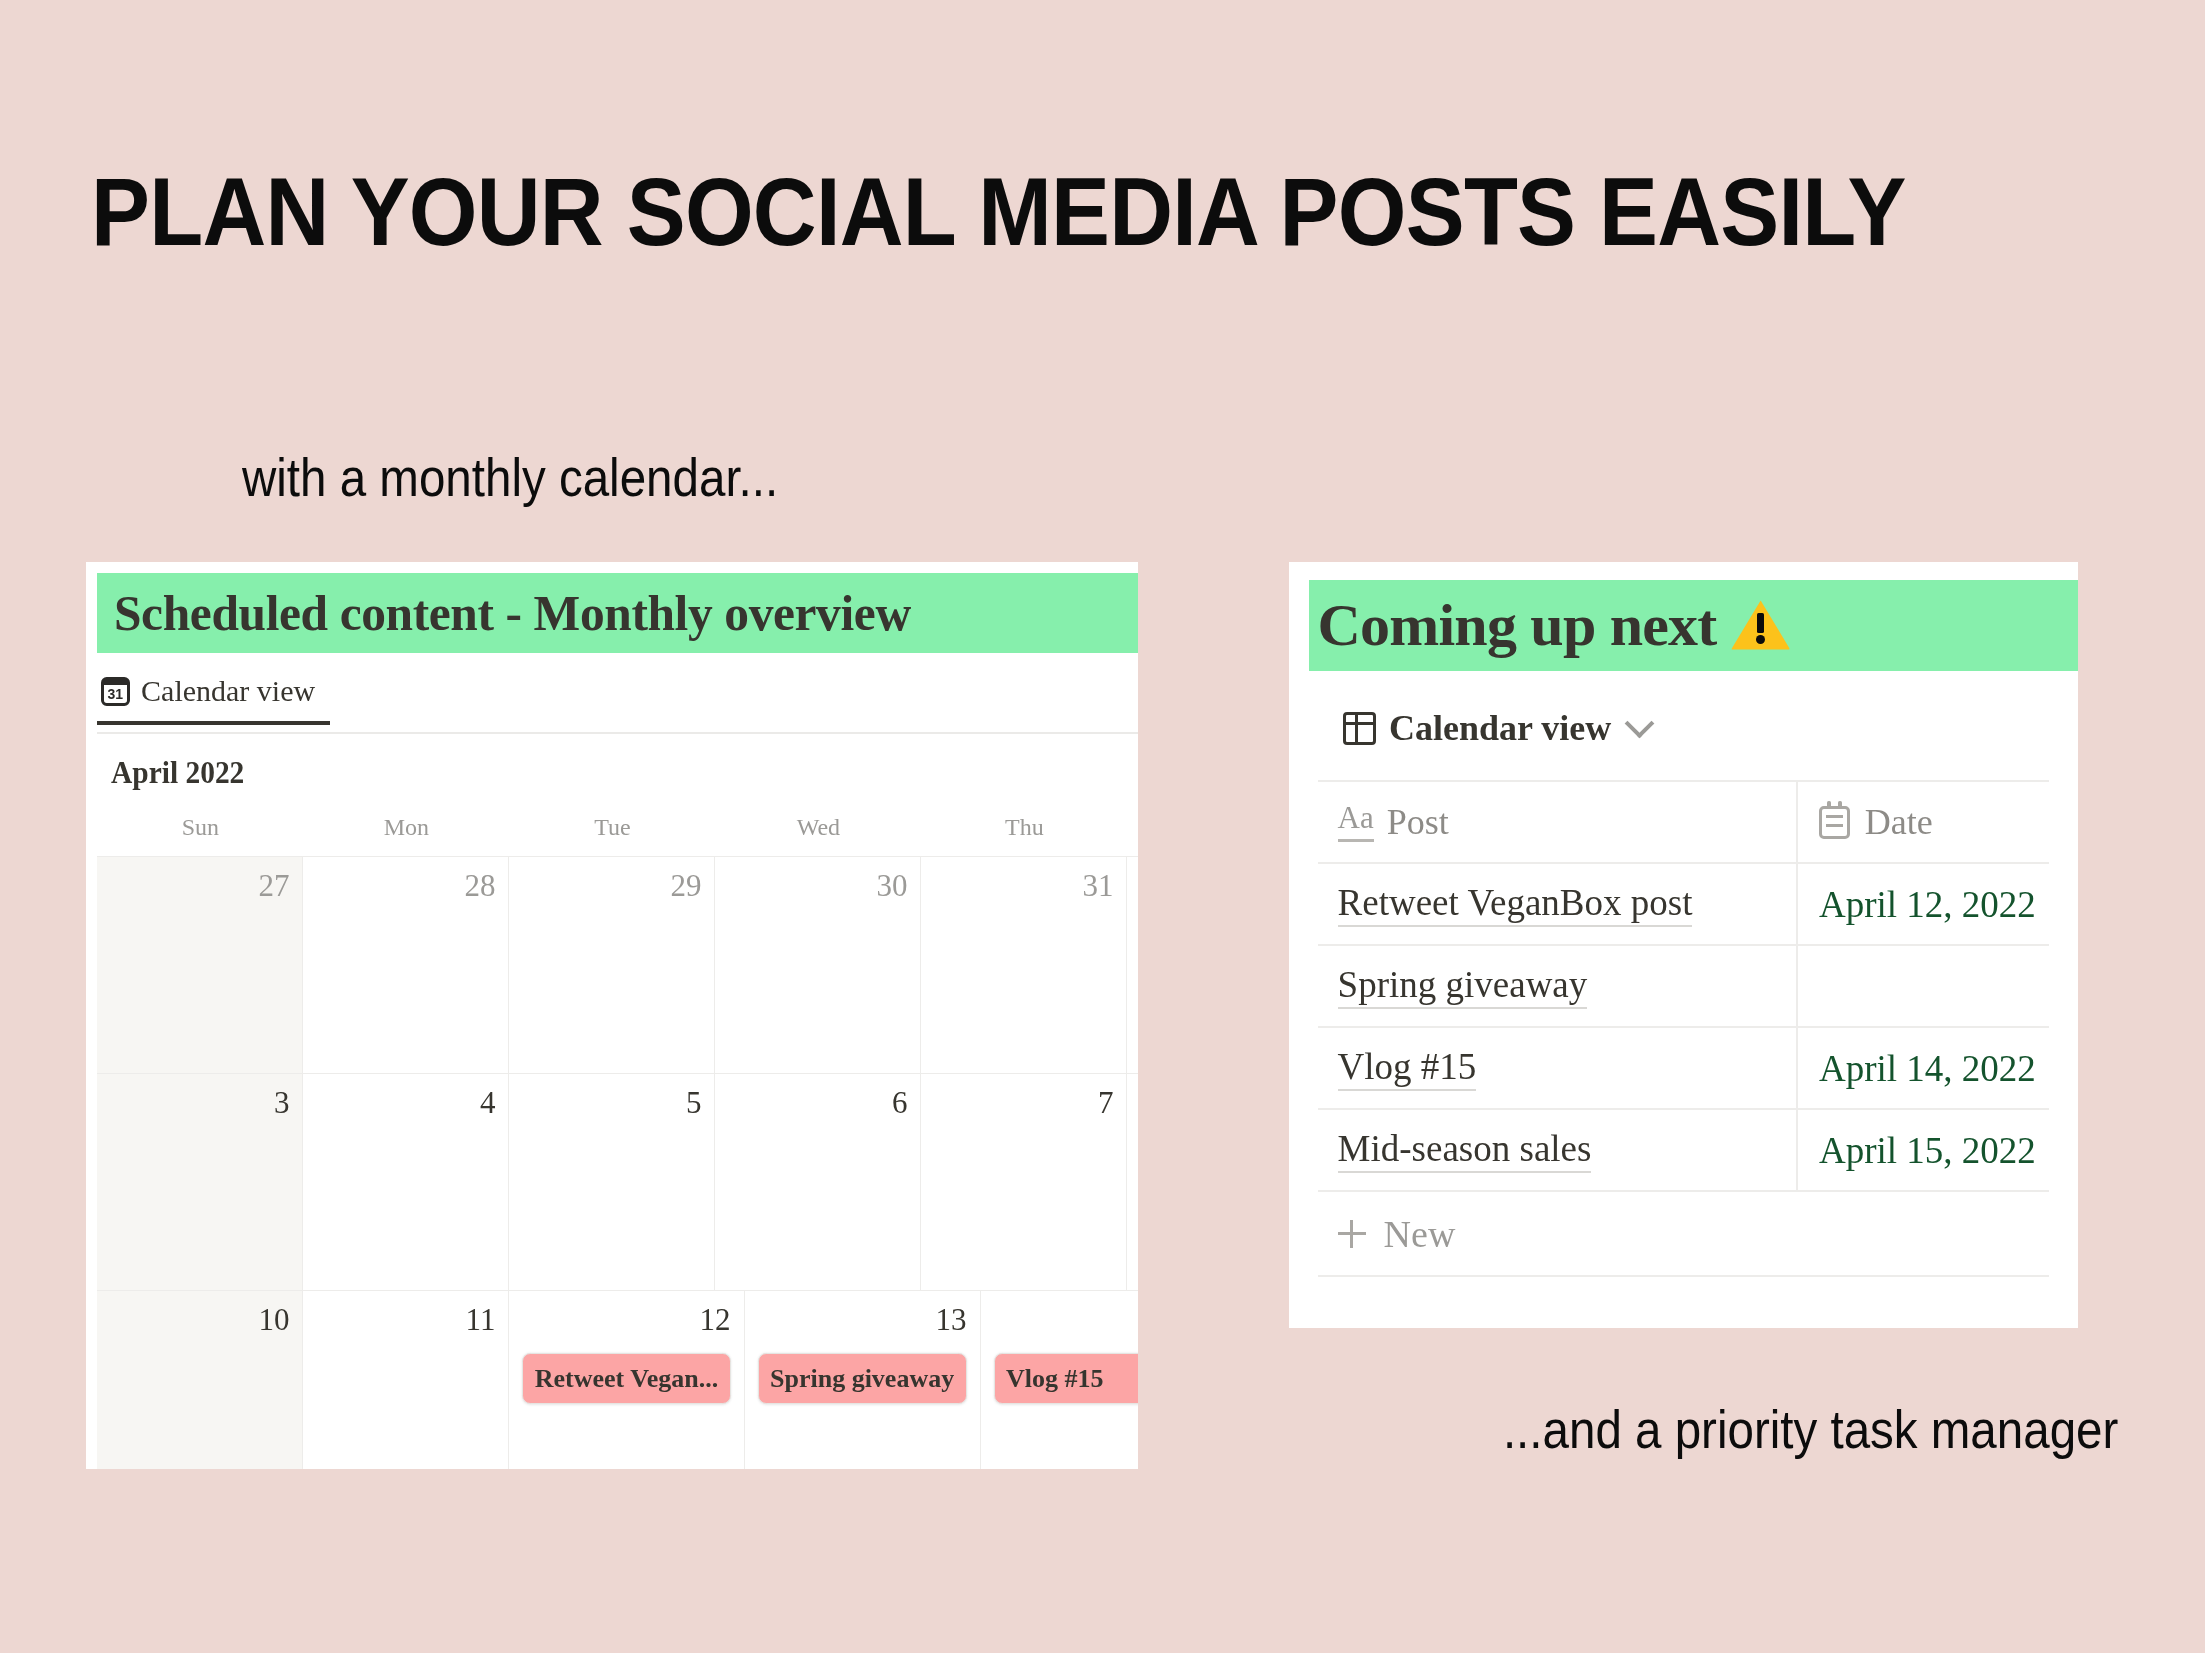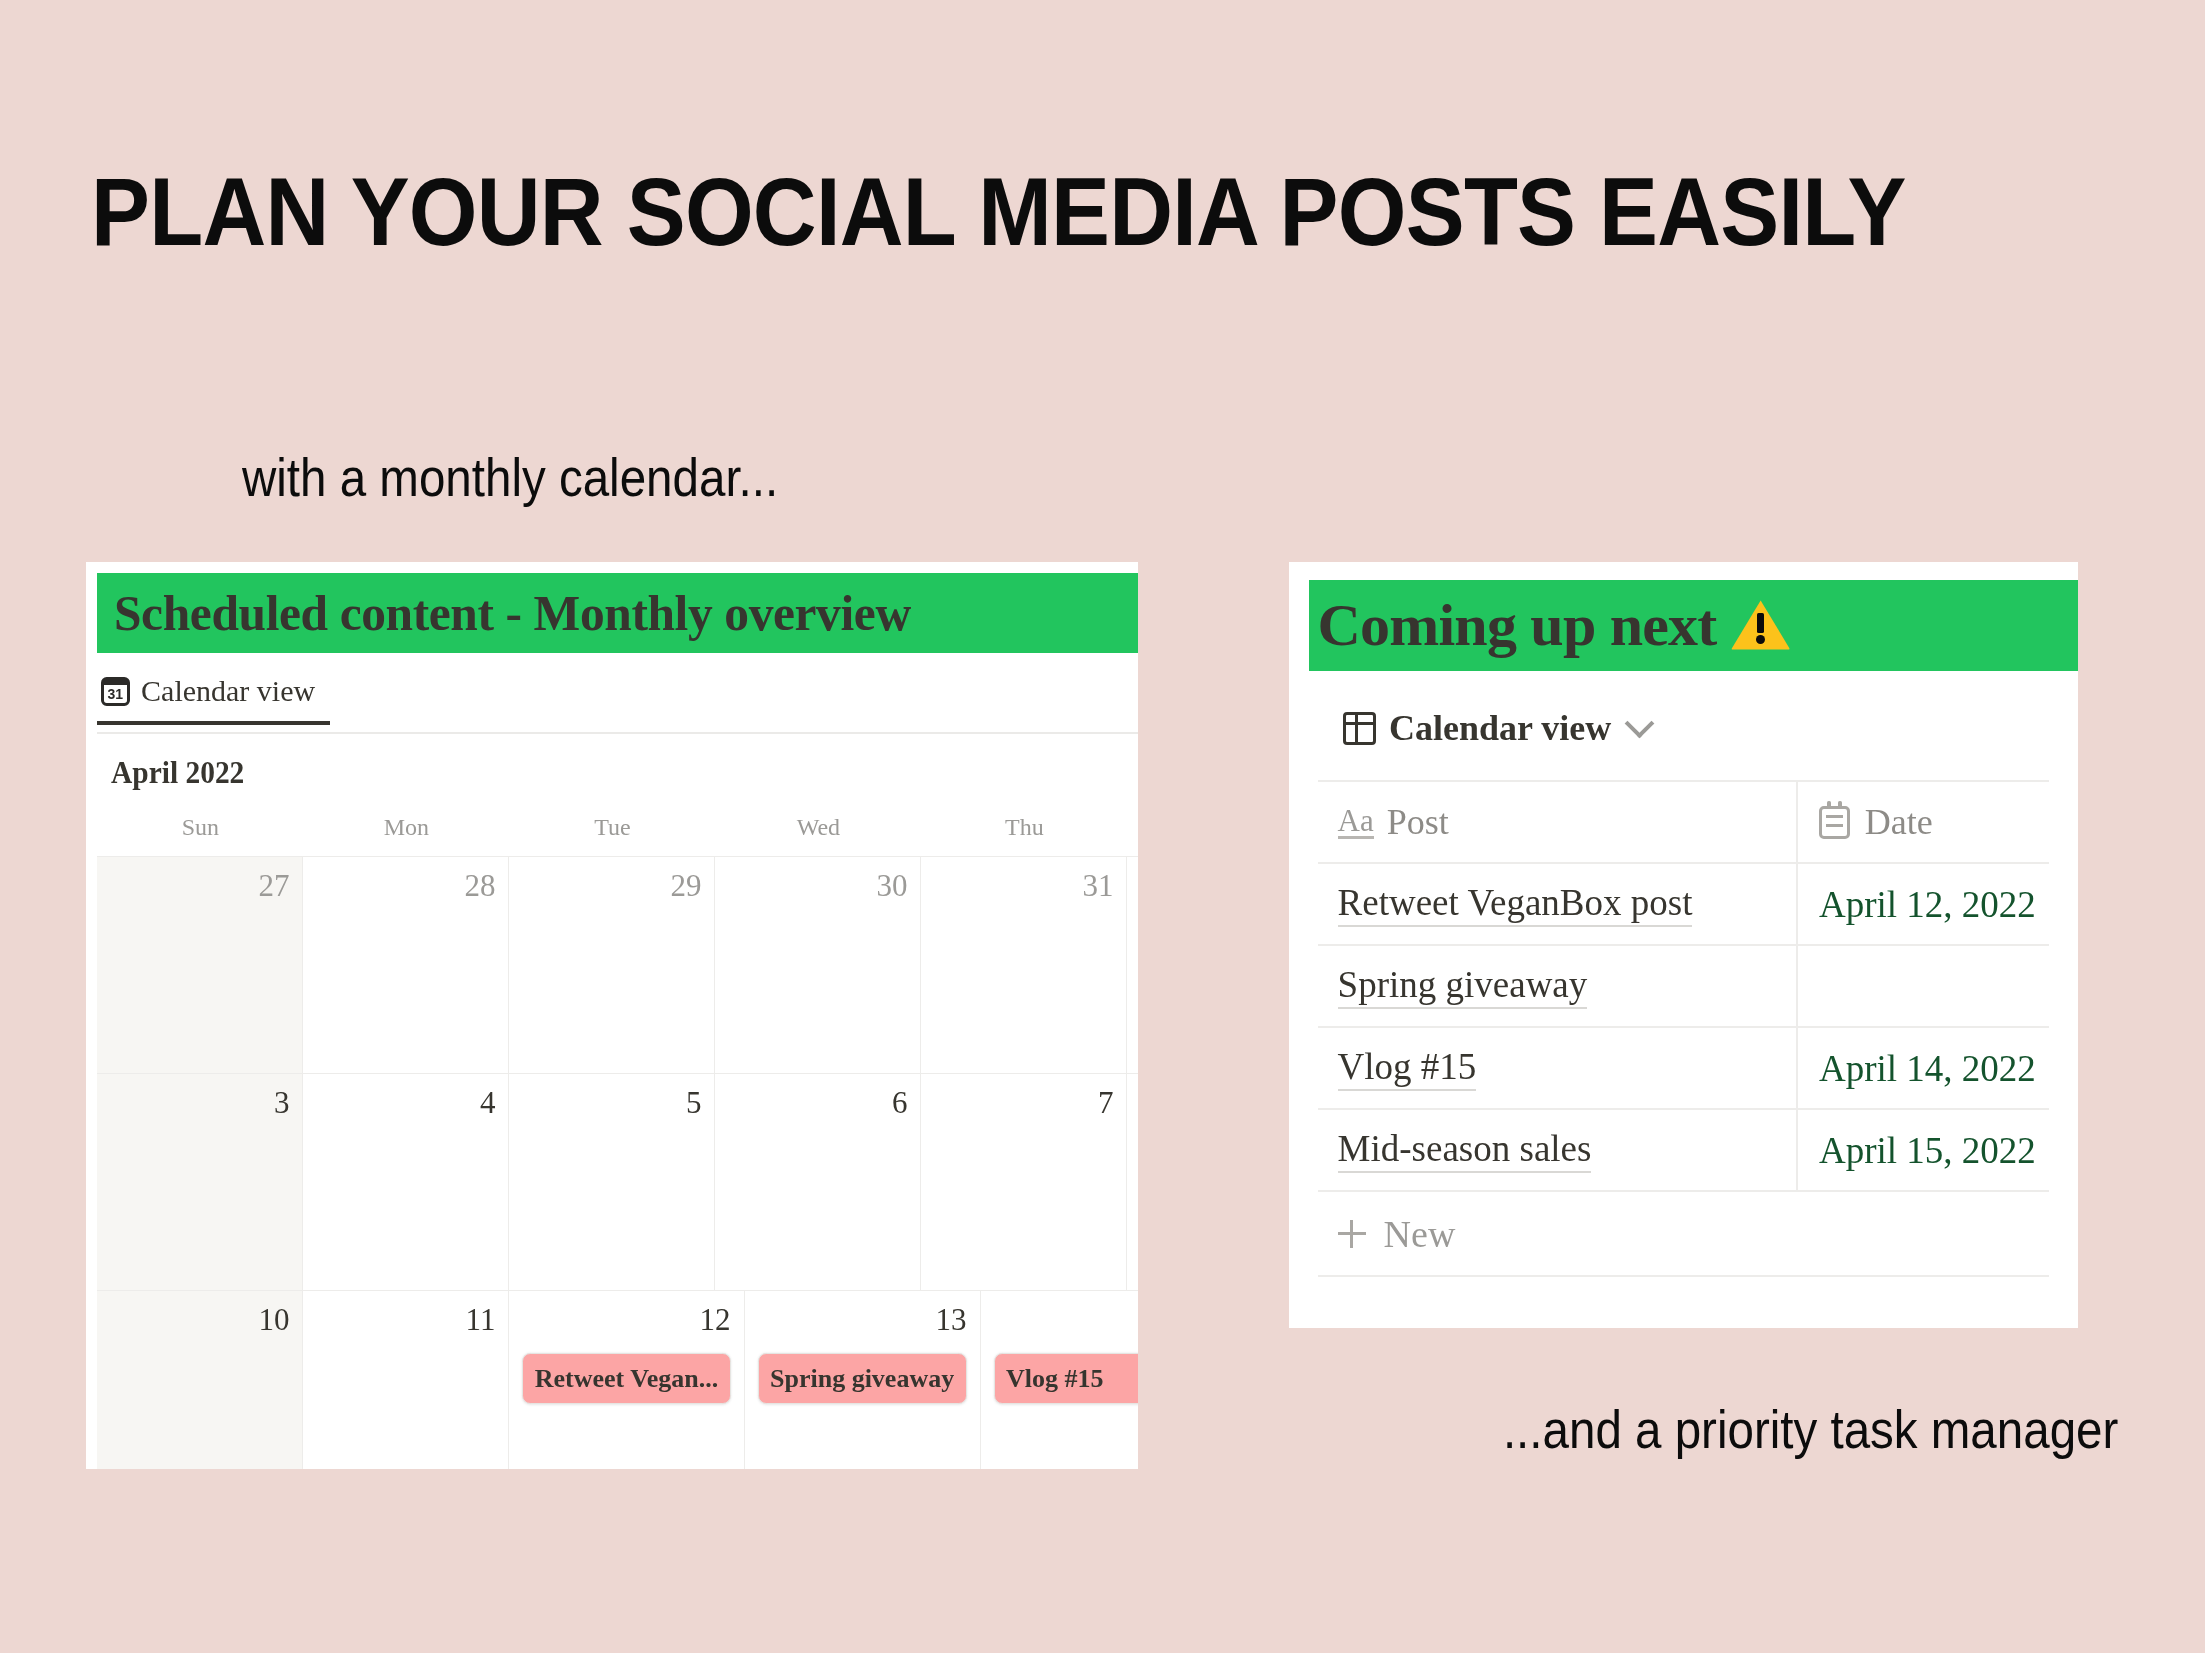--- a/index.html
+++ b/index.html
@@ -55,21 +55,21 @@
   }
 
   
   .panel {
     position: absolute;
     background: #FFFFFF;
     overflow: hidden;
   }
 
   .panel-titleband {
-    background: #22c55e;
+    background: #86efac;
   }
 
   .panel-title {
     font-family: "Liberation Serif", serif;
     font-weight: 700;
     color: #37352F;
     white-space: nowrap;
     display: flex;
     align-items: center;
     gap: 14.7px;
@@ -341,21 +341,21 @@
     font-family: "Liberation Serif", serif;
     font-size: 36px;
     color: #8D8B87;
   }
   .aa-icon {
     font-family: "Liberation Serif", serif;
     font-size: 31px;
     color: #9B9A97;
     border-bottom: 3.3px solid #B8B6B2;
     line-height: 1;
-    padding-bottom: 0;
+    padding-bottom: 6px;
   }
   .date-icon {
     width: 31px; height: 33px;
     border: 3.3px solid #A9A7A3;
     border-radius: 4.9px;
     position: relative;
     flex: 0 0 auto;
   }
   .date-icon::before {
     content: "";

